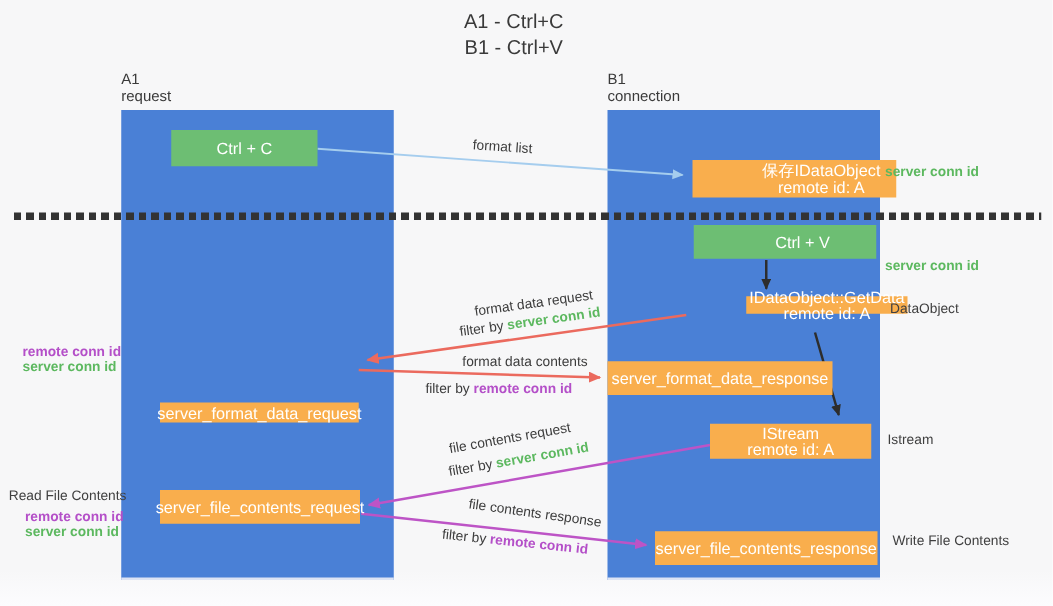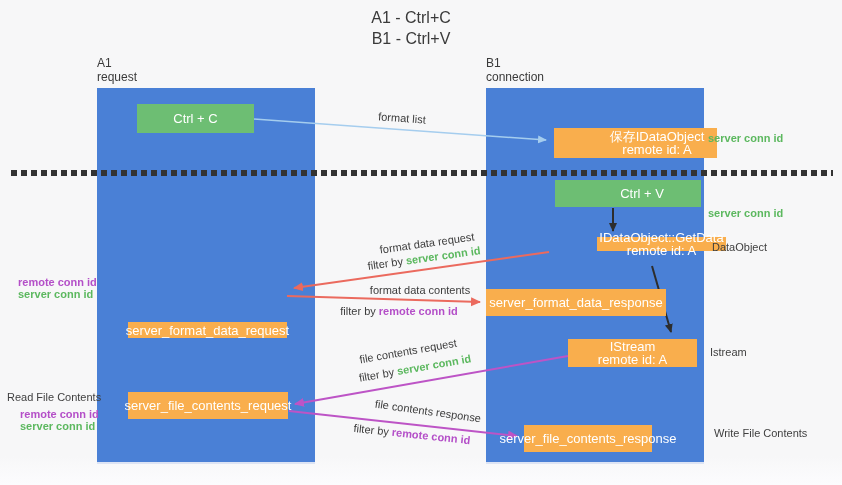--- a/index.html
+++ b/index.html
@@ -111,21 +111,21 @@
 
   <div class="node orange-node" style="left:568px; top:339px; width:129px; height:28px;">
     <div>IStream</div>
     <div>remote id: A</div>
   </div>
 
   <div class="node orange-node" style="left:128px; top:392px; width:160px; height:27px;">
     <div>server_file_contents_request</div>
   </div>
 
-  <div class="node orange-node" style="left:524px; top:425px; width:128px; height:27px;">
+  <div class="node orange-node" style="left:524px; top:425px; width:178px; height:27px;">
     <div>server_file_contents_response</div>
   </div>
 
   <div class="lbl" style="left:402px; top:118px; transform:translate(-50%,-50%) rotate(4deg);">format list</div>
 
   <div class="lbl" style="left:427px; top:243px; transform:translate(-50%,-50%) rotate(-8deg);">format data request</div>
   <div class="lbl" style="left:424px; top:258px; transform:translate(-50%,-50%) rotate(-8deg);">
     <span>filter by</span>
     <span class="green-t">server conn id</span>
   </div>

